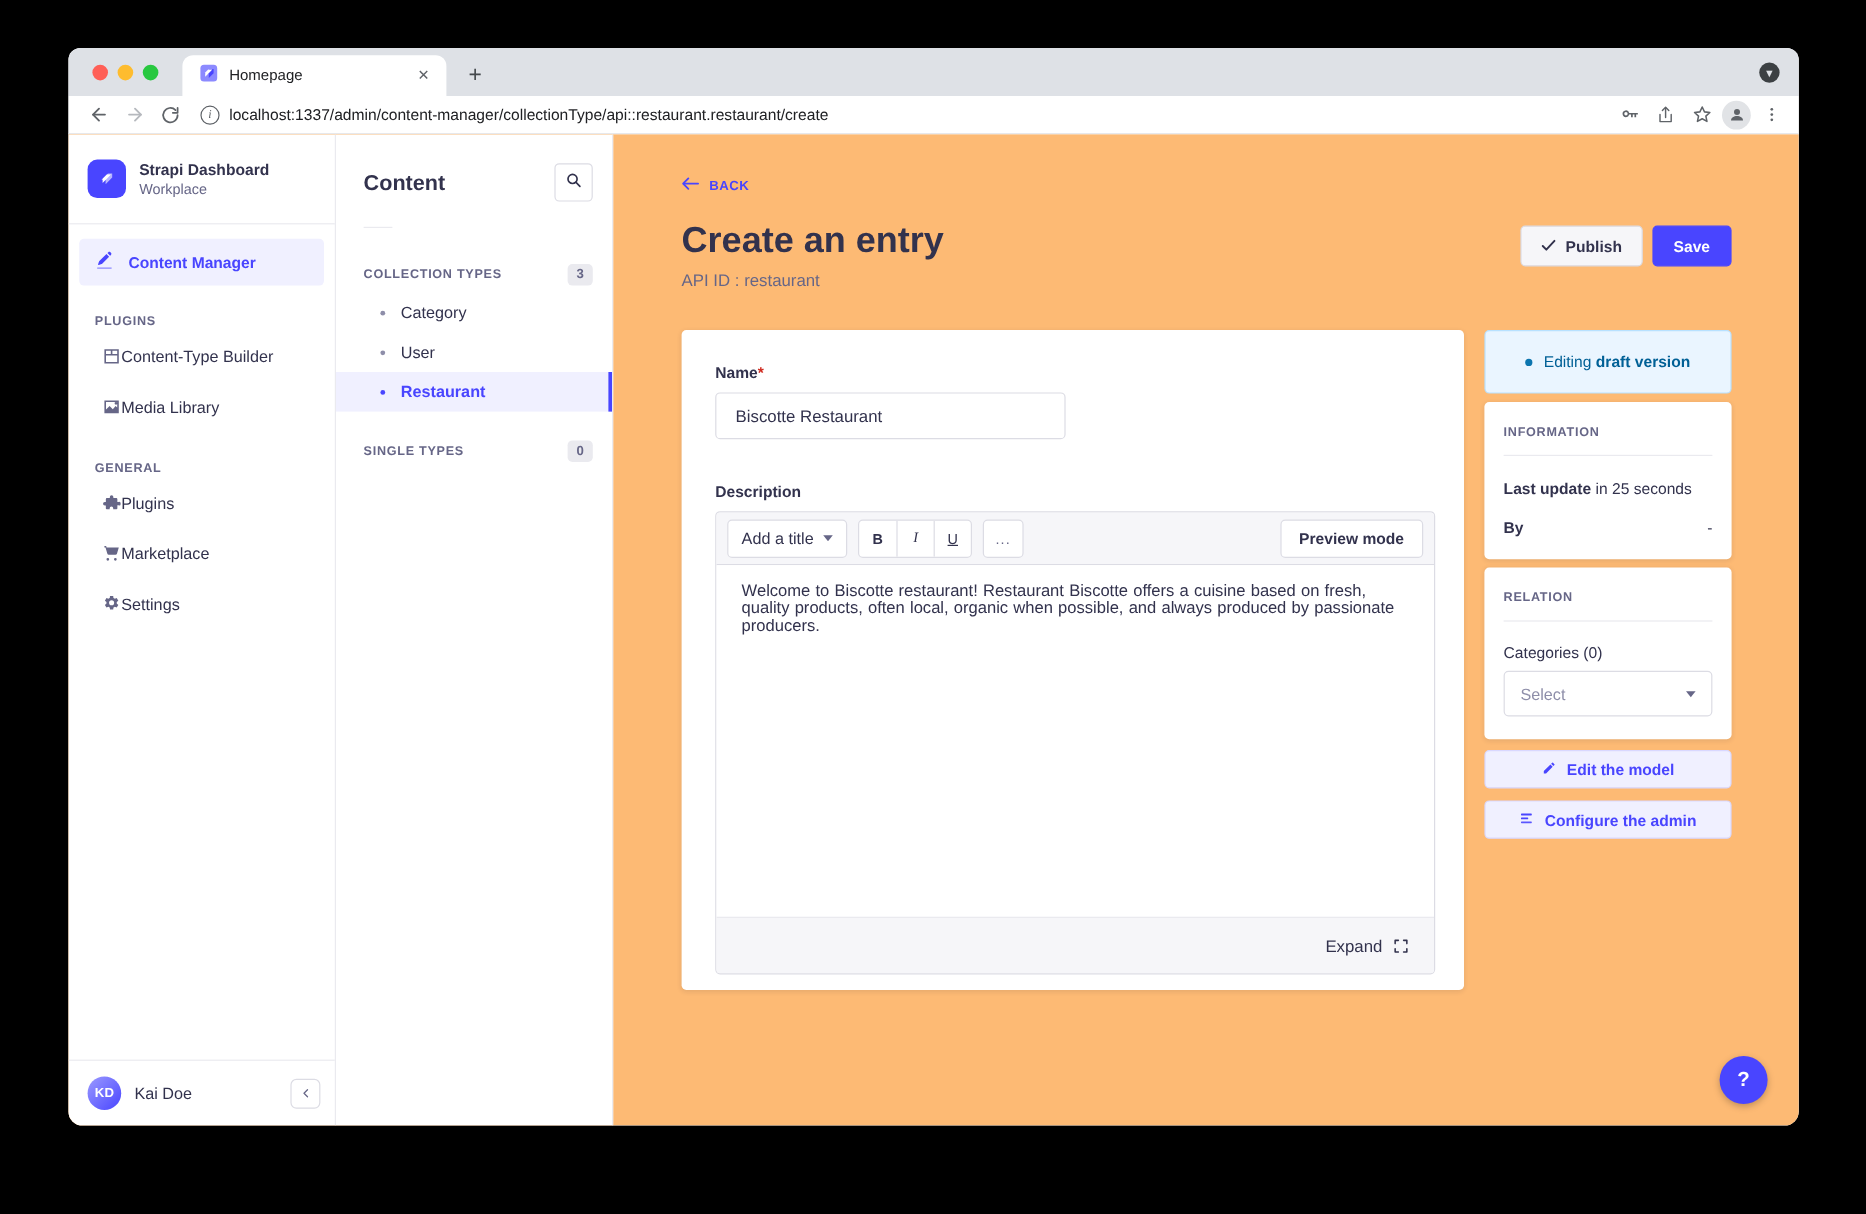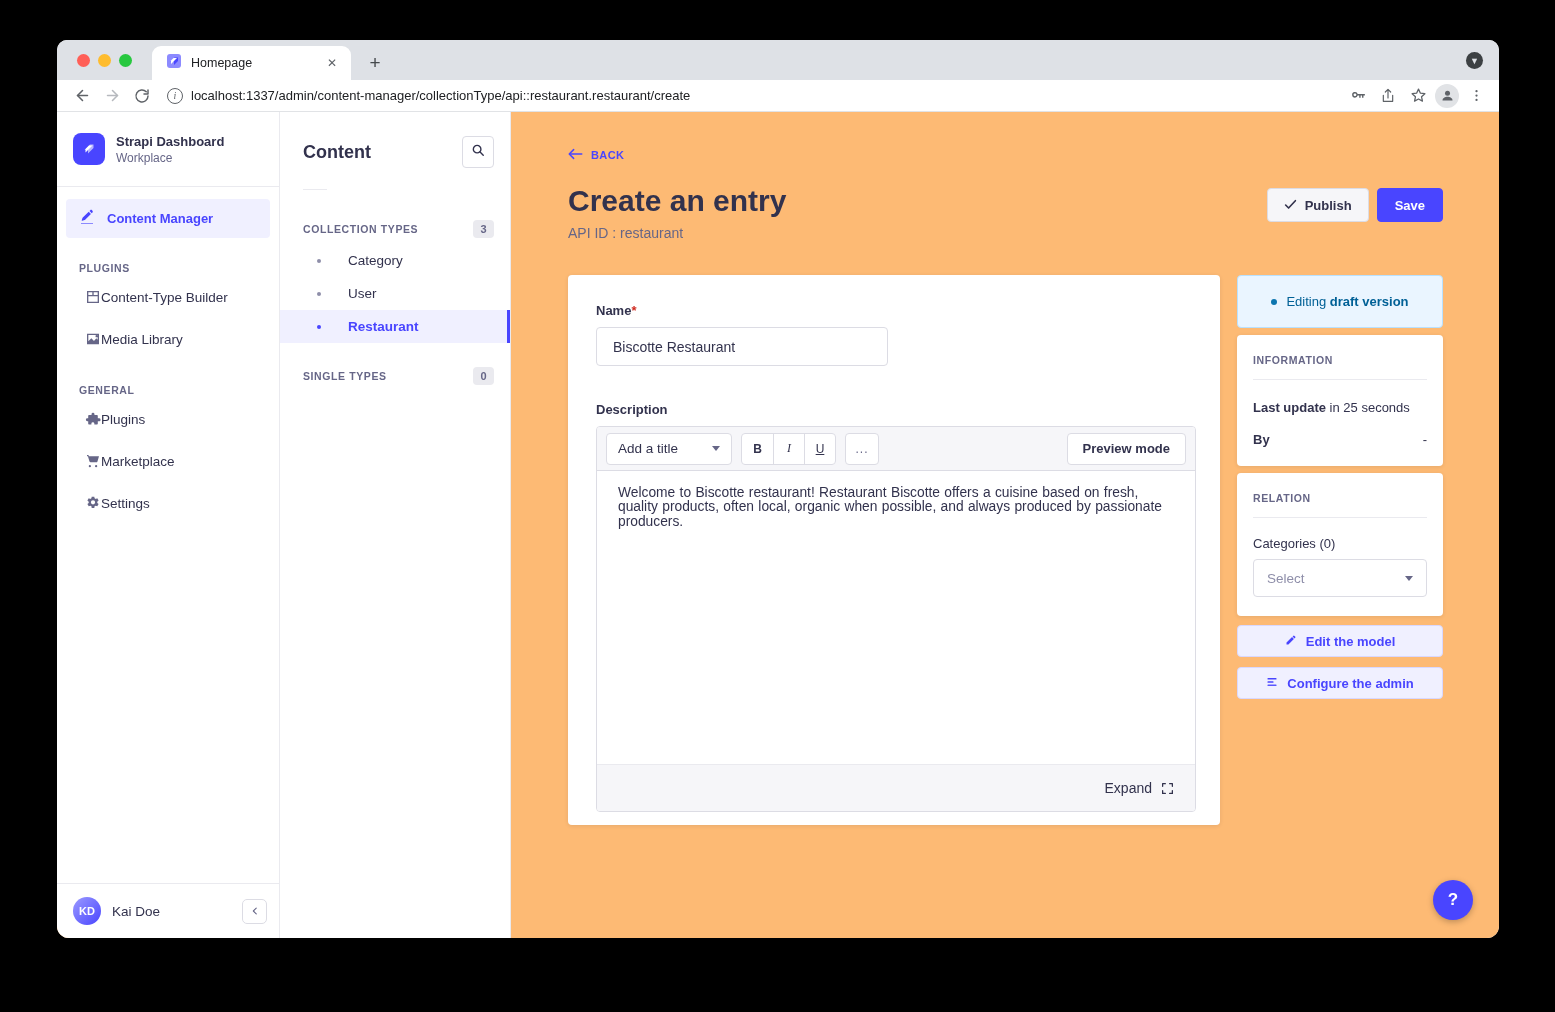--- a/index.html
+++ b/index.html
@@ -6,21 +6,21 @@
   html,body { width:1555px; height:1012px; background:#000; font-family:"Liberation Sans", sans-serif; overflow:hidden; }
   .stage { position:relative; width:1555px; height:1012px; }
   .window { position:absolute; left:57px; top:40px; width:1442px; height:898px;
             border-radius:10px 10px 12px 12px; overflow:hidden; background:#fff;
             display:flex; flex-direction:column; }
   
   .tabstrip { height:40px; background:#dee1e6; display:flex; align-items:flex-end; position:relative; flex:none; }
   .traffic { position:absolute; left:20px; top:14px; display:flex; gap:8px; }
   .tl { width:13px; height:13px; border-radius:50%; }
   .tl.red{ background:#ff5f57;} .tl.yellow{ background:#febc2e;} .tl.green{ background:#28c840;}
-  .tab { margin-left:95px; width:199px; height:34px; background:#fff; border-radius:9px 9px 0 0;
+  .tab { margin-left:95px; width:220px; height:34px; background:#fff; border-radius:9px 9px 0 0;
          display:flex; align-items:center; padding:0 10px 0 14px; gap:9px; }
   .tab-title { font-size:12.5px; color:#202124; flex:1; white-space:nowrap; overflow:hidden; }
   .tab-close { color:#5f6368; font-size:12px; width:18px; height:18px; display:flex; align-items:center; justify-content:center; border-radius:50%; }
   .newtab { width:28px; height:28px; margin:0 0 3px 10px; display:flex; align-items:center; justify-content:center;
             color:#45494d; font-size:19px; border-radius:50%; }
   .update-badge { position:absolute; right:16px; top:12px; width:17px; height:17px; border-radius:50%;
                   background:#3c4043; color:#dee1e6; font-size:9px; display:flex; align-items:center; justify-content:center; }
   .toolbar { height:32px; background:#fff; display:flex; align-items:center; padding:0 10px 0 12px; gap:4px;
              border-bottom:1px solid #e1e3e6; flex:none; }
   .nav-ic { width:26px; height:26px; display:flex; align-items:center; justify-content:center; color:#5f6368; }
@@ -54,21 +54,21 @@
   .panel { width:231px; background:#fff; border-right:1px solid #eaeaef; flex:none; padding-top:24px; }
   .panel-head { display:flex; align-items:center; justify-content:space-between; padding:0 16px 0 23px; }
   .panel-title { font-size:18px; font-weight:bold; color:#32324d; }
   .search-btn { width:32px; height:32px; border:1px solid #dcdce4; border-radius:4px; background:#fff; color:#32324d;
                 display:flex; align-items:center; justify-content:center; }
   .panel-divider { width:24px; height:1px; background:#eaeaef; margin:21px 0 24px 23px; }
   .type-head { display:flex; align-items:center; justify-content:space-between; padding:6px 16px 6px 23px; }
   .type-label { font-size:10.5px; font-weight:bold; letter-spacing:.6px; color:#666687; }
   .count-badge { min-width:21px; height:18px; background:#eaeaef; border-radius:4px; color:#666687; font-size:11px; font-weight:bold;
                  display:flex; align-items:center; justify-content:center; padding:0 5px; }
-  .type-item { display:flex; align-items:center; gap:27px; padding:9px 0 9px 37px; font-size:13.5px; color:#32324d; position:relative; }
+  .type-item { display:flex; align-items:center; gap:13px; padding:9px 0 9px 37px; font-size:13.5px; color:#32324d; position:relative; }
   .bullet { width:4px; height:4px; border-radius:50%; background:#8e8ea9; flex:none; }
   .type-item.sel { background:#f0f0ff; color:#4945ff; font-weight:bold; }
   .type-item.sel .bullet { background:#4945ff; }
   .type-item.sel::after { content:""; position:absolute; right:0; top:0; bottom:0; width:3px; background:#4945ff; }
   .single-head { margin-top:18px; }
   
   .main { flex:1; padding:34px 56px 0 57px; overflow:hidden; }
   .back-row { display:flex; align-items:center; gap:8px; color:#4945ff; margin-bottom:20px; }
   .back-label { font-size:11px; font-weight:bold; letter-spacing:.4px; }
   .head-row { display:flex; align-items:flex-start; justify-content:space-between; }
@@ -81,21 +81,21 @@
               font-size:13px; font-weight:bold; color:#fff; display:flex; align-items:center; }
   .content-row { display:flex; margin-top:34px; gap:17px; }
   .form-card { width:652px; height:550px; background:#fff; border-radius:4px; box-shadow:0 1px 4px rgba(33,33,52,.1); padding:28px; }
   .field-label { font-size:13px; font-weight:bold; color:#32324d; }
   .req { color:#d02b20; }
   .text-input { margin-top:9px; width:292px; height:39px; border:1px solid #dcdce4; border-radius:4px; padding:0 16px;
                 font-size:14px; color:#32324d; font-family:"Liberation Sans",sans-serif; background:#fff; }
   .desc-label { margin-top:36px; }
   .editor { margin-top:9px; width:600px; height:386px; border:1px solid #dcdce4; border-radius:4px; display:flex; flex-direction:column; overflow:hidden; }
   .ed-toolbar { height:44px; background:#f6f6f9; border-bottom:1px solid #dcdce4; display:flex; align-items:center; padding:0 9px; gap:9px; flex:none; }
-  .title-select { width:126px; height:32px; background:#fff; border:1px solid #dcdce4; border-radius:4px;
+  .title-select { width:100px; height:32px; background:#fff; border:1px solid #dcdce4; border-radius:4px;
                   display:flex; align-items:center; justify-content:space-between; padding:0 11px; font-size:13.5px; color:#32324d; }
   .biu { display:flex; height:32px; border:1px solid #dcdce4; border-radius:4px; background:#fff; overflow:hidden; }
   .biu-btn { width:31px; display:flex; align-items:center; justify-content:center; font-size:12px; color:#32324d; }
   .biu-btn + .biu-btn { border-left:1px solid #dcdce4; }
   .biu-b { font-weight:bold; } .biu-i { font-style:italic; font-family:"Liberation Serif",serif; } .biu-u { text-decoration:underline; }
   .more-btn { width:34px; height:32px; background:#fff; border:1px solid #dcdce4; border-radius:4px;
               display:flex; align-items:center; justify-content:center; font-size:12px; color:#666687; letter-spacing:1px; }
   .preview-btn { margin-left:auto; height:32px; background:#fff; border:1px solid #dcdce4; border-radius:4px;
                  padding:0 15px; font-size:13px; font-weight:bold; color:#32324d; display:flex; align-items:center; }
   .ed-body { flex:1; background:#fff; padding:15px 21px; font-size:13.8px; line-height:1.04; color:#32324d; }

